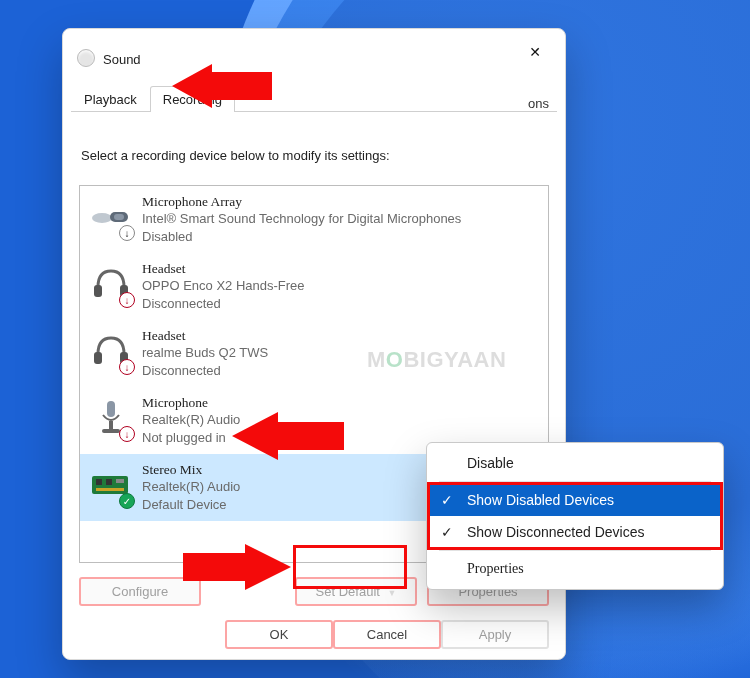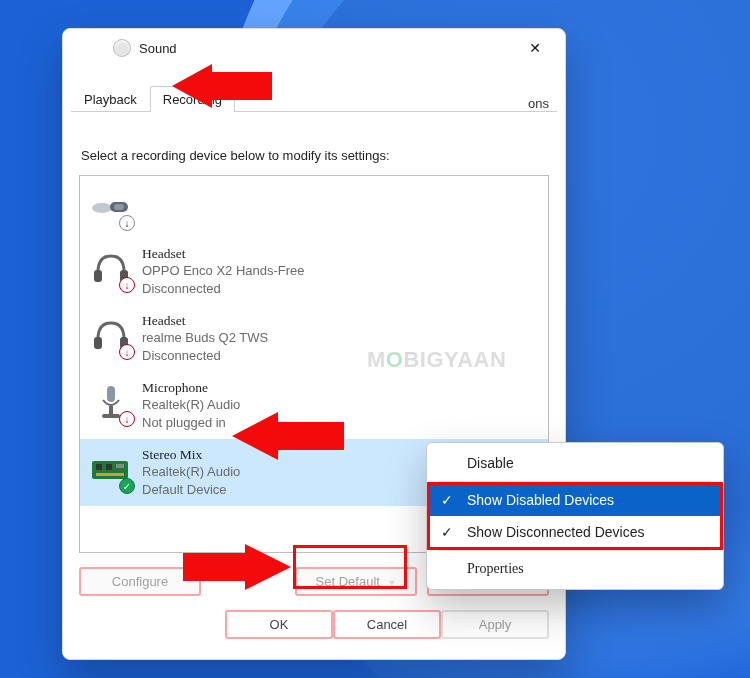--- a/index.html
+++ b/index.html
@@ -5,33 +5,33 @@
   html, body { margin: 0; padding: 0; width: 750px; height: 678px; font-family: "Segoe UI", Arial, sans-serif; font-size: 13px; color: #222; overflow: hidden; }
   body { background: #1c62d6; position: relative; }
   
   .bgDeco { position: absolute; inset: 0; overflow: hidden; }
   .petal { position: absolute; border-radius: 50%; }
   .p1 { width: 1200px; height: 1200px; right: -650px; top: -350px; background: radial-gradient(circle at 30% 30%, #6aa9ff 0%, #5fa1ff 40%, transparent 60%); }
   .p2 { width: 1100px; height: 1100px; right: -560px; top: -260px; background: radial-gradient(circle at 30% 30%, #3f88f0 0%, #347de8 42%, transparent 58%); }
   .p3 { width: 1000px; height: 1000px; right: -470px; top: -170px; background: radial-gradient(circle at 30% 30%, #2f74df 0%, #2a6dd7 44%, transparent 58%); }
 
   .window { position: absolute; left: 62px; top: 28px; width: 502px; height: 630px; background: #fff; border: 1px solid #d9d9d9; border-radius: 8px; box-shadow: 0 20px 45px rgba(0,0,0,.25); }
-  .titlebar { height: 38px; display: flex; align-items: center; padding: 0 10px 0 14px; margin-left: 36px; }
+  .titlebar { height: 38px; display: flex; align-items: flex-end; padding: 0 10px 0 14px; }
   .titlebar .ticon { width: 16px; height: 16px; border-radius: 50%; background: #e5e5e5; border: 1px solid #bcbcbc; box-shadow: inset 0 2px 3px rgba(255,255,255,.8); margin-right: 8px; }
   .titlebar .ttxt { flex: 1; font-size: 13px; font-family: "Segoe UI Semibold", "Segoe UI", Arial; }
   .titlebar .closeBtn { width: 40px; height: 30px; display: flex; align-items: center; justify-content: center; color: #111; font-size: 14px; border-radius: 4px; }
 
   .tabs { margin: 18px 8px; height: 26px; border-bottom: 1px solid #cfcfcf; display: flex; align-items: flex-end; }
   .tab { height: 25px; padding: 0 12px; display: flex; align-items: center; font-size: 13px; border: 1px solid transparent; border-bottom: none; position: relative; top: 1px; }
   .tab.active { background: #fff; border-color: #cfcfcf; border-top-left-radius: 3px; border-top-right-radius: 3px; }
   .tabSpacer { flex: 1; }
   .tabGhost { color: #333; padding-right: 8px; }
 
   .content { padding: 10px 16px 0 16px; }
-  .hint { font-size: 13px; margin: 8px 2px 12px 2px; }
+  .hint { font-size: 13px; margin: 8px 2px 22px 2px; }
   .listbox { border: 1px solid #bdbdbd; height: 376px; overflow: hidden; background: #fff; }
   .row { display: flex; padding: 8px 10px 8px 8px; align-items: flex-start; border-bottom: 0; }
   .row.selected { background: #cce8ff; }
   .ico { width: 46px; height: 46px; position: relative; flex: 0 0 46px; margin-right: 8px; }
   .ico svg { width: 46px; height: 46px; }
   .badge { position: absolute; right: -1px; bottom: -1px; width: 16px; height: 16px; border-radius: 50%; background: #fff; border: 1px solid #888; display: flex; align-items: center; justify-content: center; font-size: 10px; box-sizing: border-box; }
   .badge.down { color: #111; }
   .badge.red  { color: #b00020; border-color: #b00020; }
   .badge.green{ background: #18a558; border-color: #0e7a3f; color: #fff; }
   .rtxt .name { font-size: 13.5px; font-family: "Segoe UI Semibold", "Segoe UI"; color: #222; }
@@ -98,20 +98,25 @@
 
       <div class="row">
         <div class="ico">
           <svg viewBox="0 0 46 46">
               <ellipse cx="14" cy="24" rx="10" ry="5" fill="#c0c8d0"></ellipse>
               <rect x="22" y="18" width="18" height="10" rx="5" fill="#5e6a78"></rect>
               <rect x="26" y="20" width="10" height="6" rx="3" fill="#8a96a5"></rect>
             </svg>
           <div class="badge down">↓</div>
         </div>
+        <div class="rtxt">
+          <div class="name">Microphone Array</div>
+          <div class="sub">Intel® Smart Sound Technology for Digital Microphones</div>
+          <div class="sub">Disabled</div>
+        </div>
       </div>
 
       <div class="row">
         <div class="ico">
           <svg viewBox="0 0 46 46">
               <path d="M10 26 Q10 10 23 10 Q36 10 36 26" fill="none" stroke="#666" stroke-width="3"></path>
               <rect x="6" y="24" width="8" height="12" rx="3" fill="#555"></rect>
               <rect x="32" y="24" width="8" height="12" rx="3" fill="#555"></rect>
             </svg>
           <div class="badge red">↓</div>

